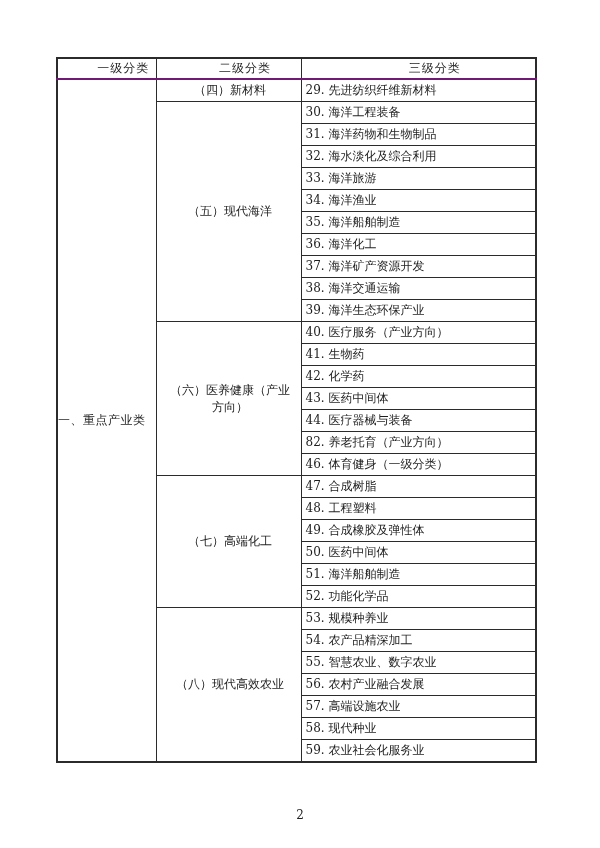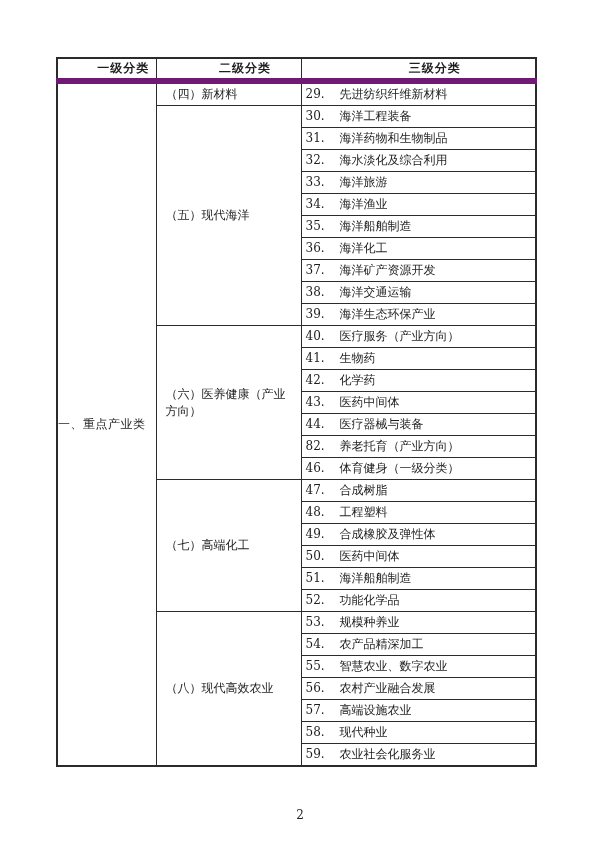--- a/index.html
+++ b/index.html
@@ -25,43 +25,43 @@
   }
   .cls-table th, .cls-table td {
     border: 1px solid #2b2b2b;
     font-size: 12px;
     vertical-align: middle;
     padding: 0;
     line-height: 1.35;
   }
   .cls-table thead th {
     height: 19px;
-    font-weight: bold;
+    font-weight: normal;
     text-align: center;
     letter-spacing: 1px;
-    border-bottom: 6px solid #701a75;
+    border-bottom: 2px solid #701a75;
     padding-left: 33px;
   }
   .cls-table tbody td { height: 21px; }
   td.col1 {
     letter-spacing: 0.5px;
   }
   td.col2 {
-    text-align: left;
+    text-align: center;
     padding-left: 9px;
     padding-right: 6px;
   }
   td.col3 {
     text-align: left;
     padding-left: 4px;
     padding-right: 4px;
   }
   td.col3 .num {
     display: inline-block;
-    margin-right: 15px;
+    margin-right: 4px;
   }
   .page-number {
     position: absolute;
     left: 0; top: 808px;
     width: 100%;
     text-align: center;
     font-size: 12px;
     color: #1e1e1e;
   }
 </style>

